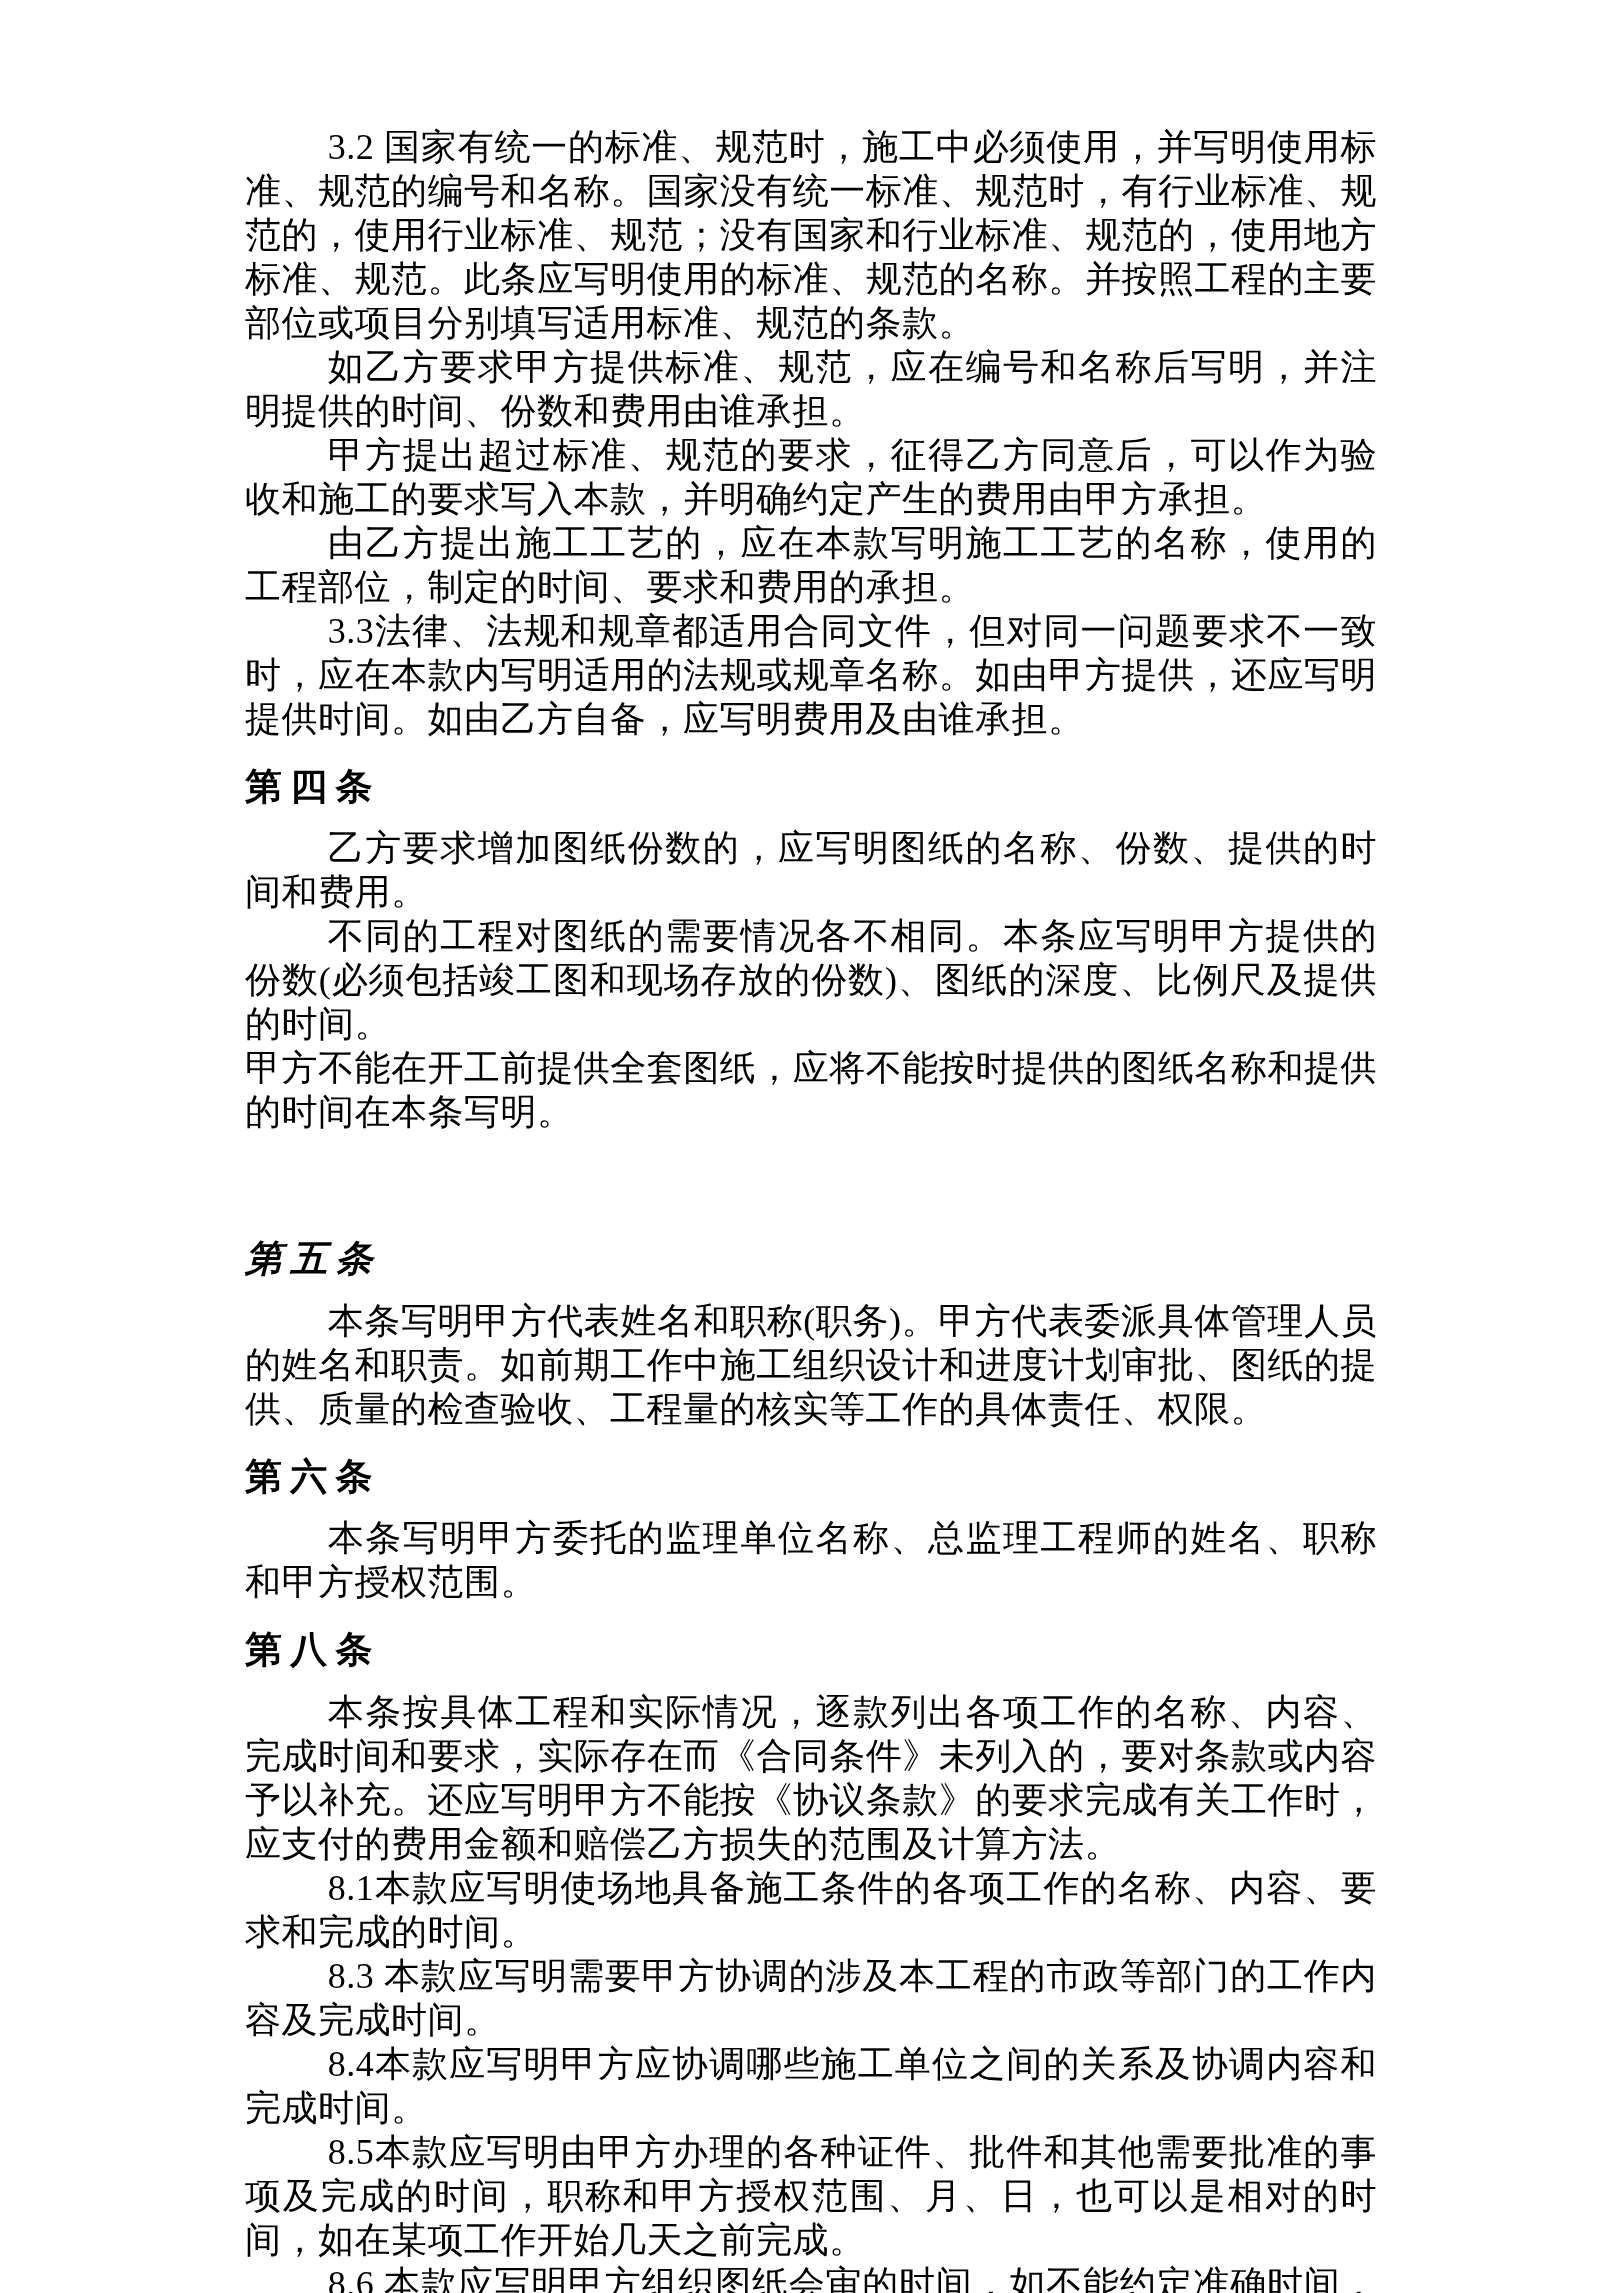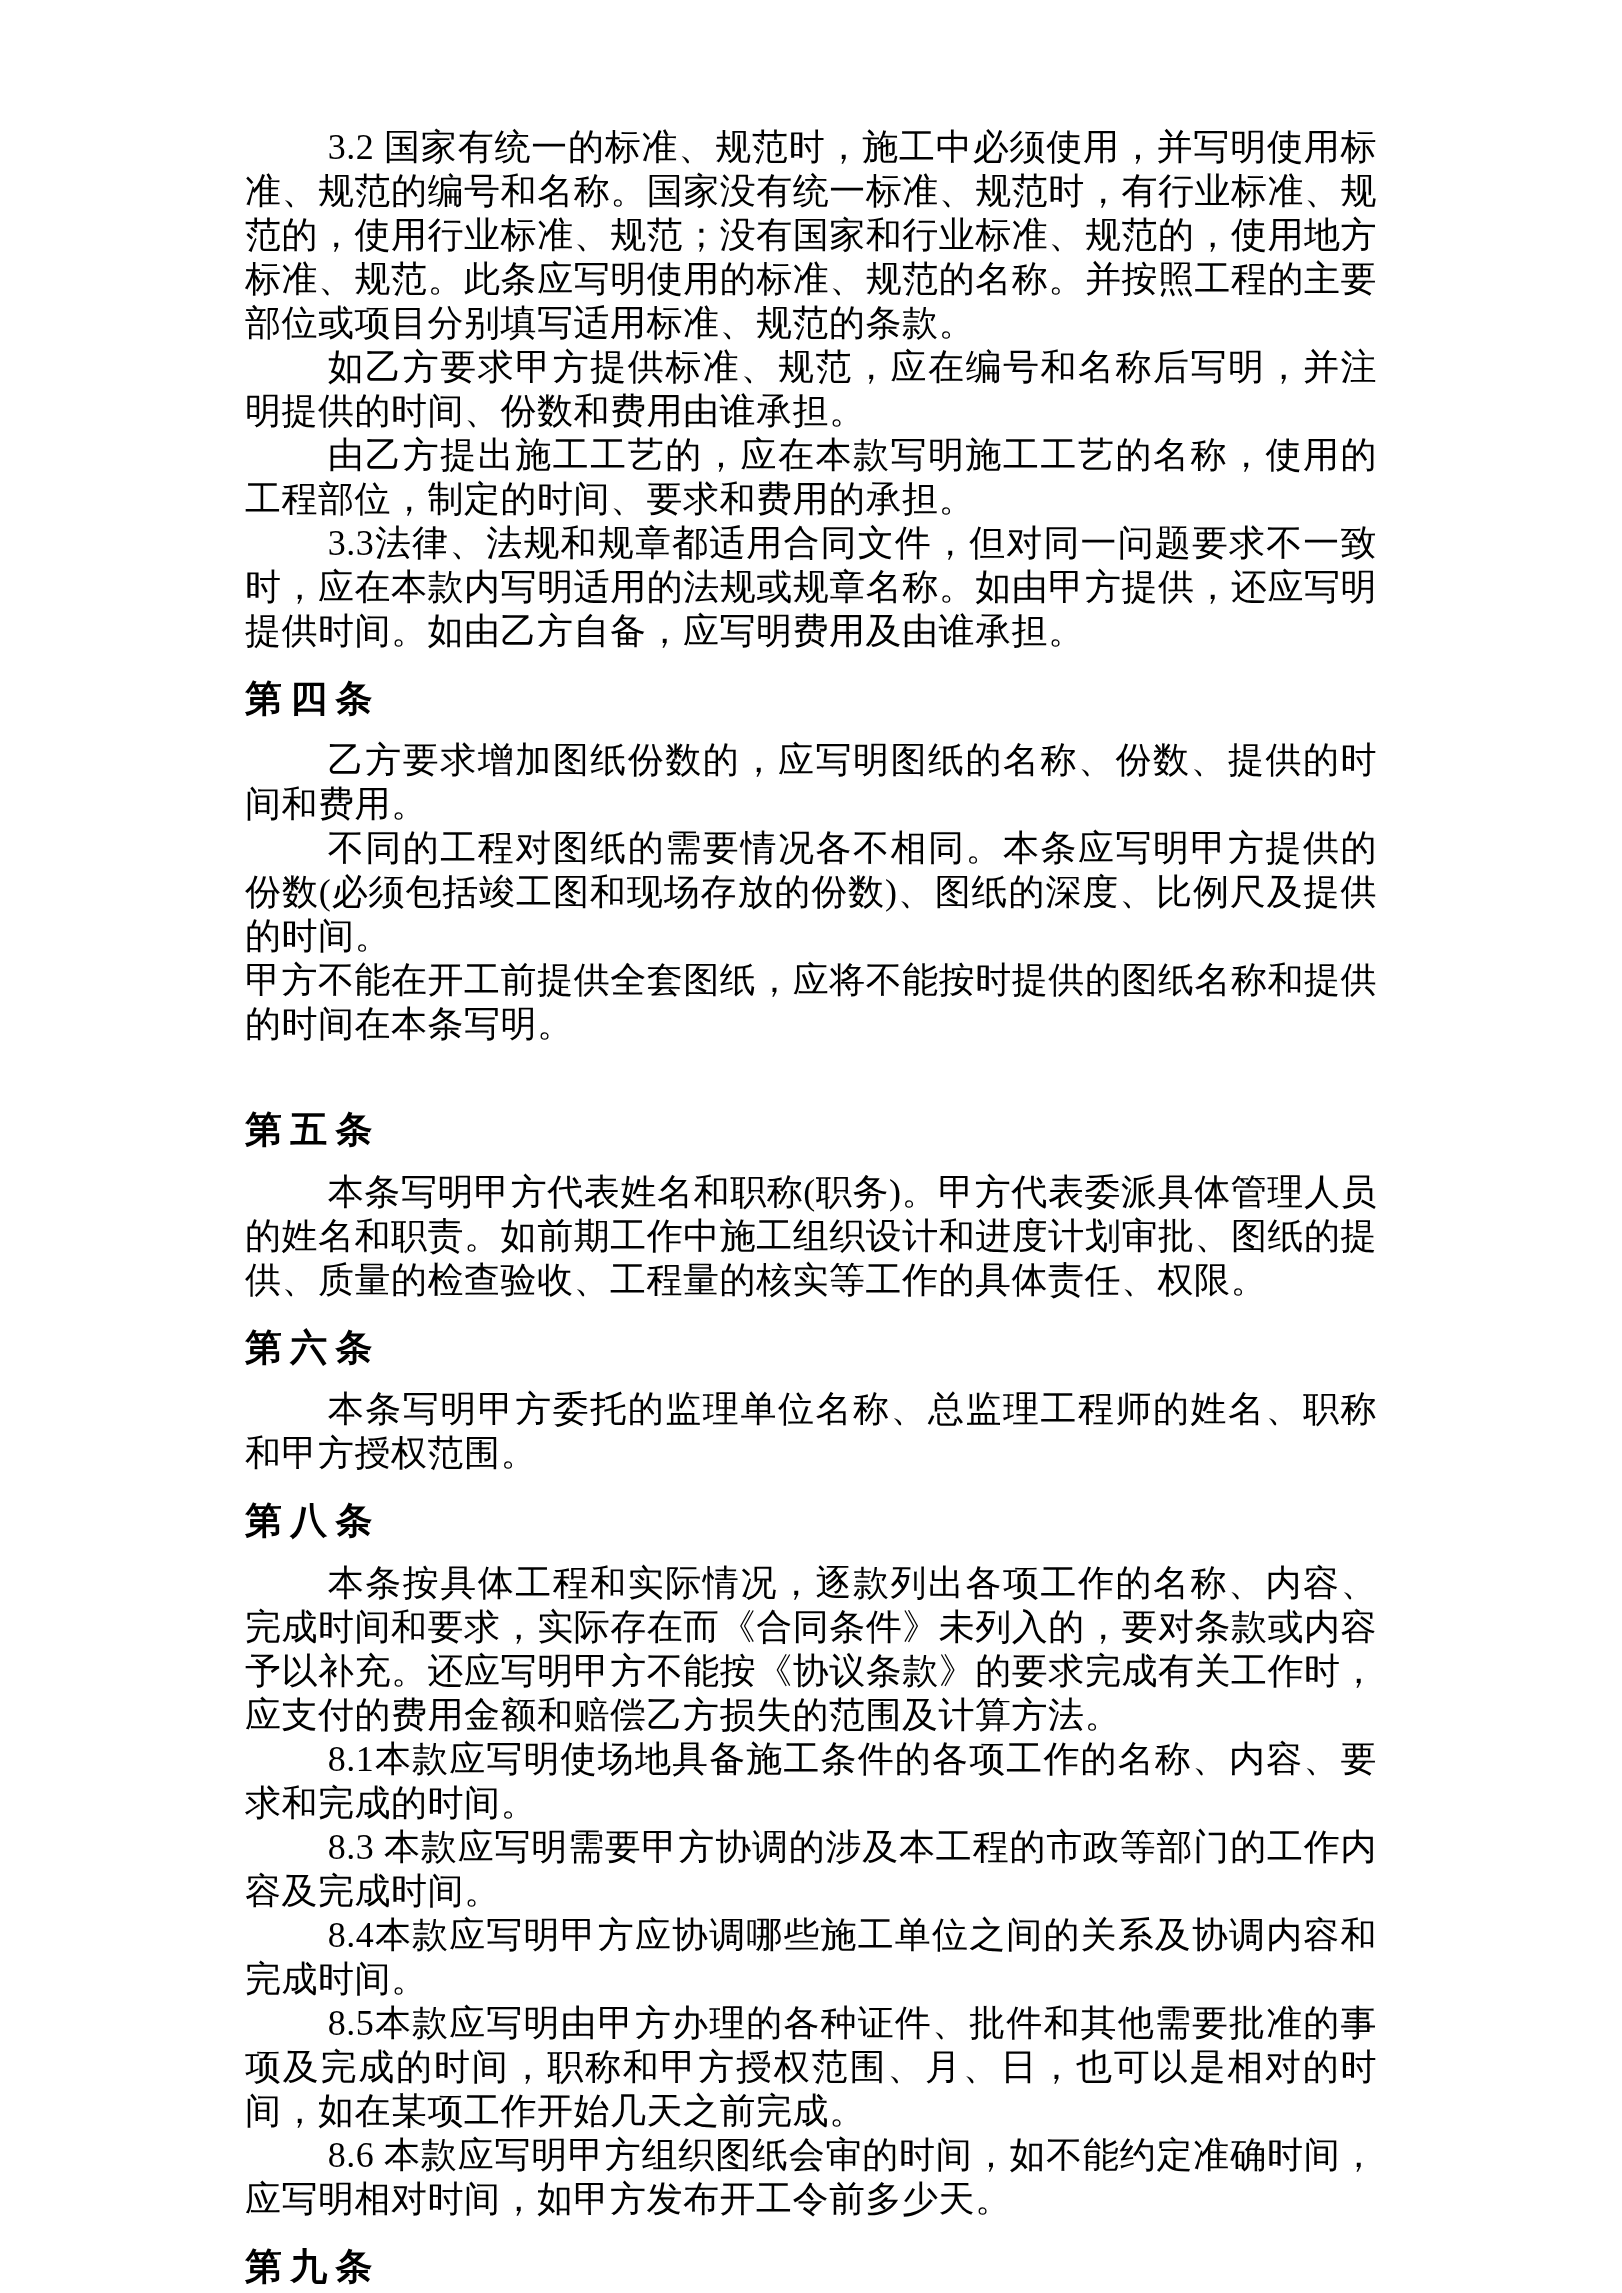--- a/index.html
+++ b/index.html
@@ -33,29 +33,31 @@
     text-indent: 2.3em;
   }
   .heading {
     font-size: 37px;
     line-height: 47px;
     font-weight: bold;
     letter-spacing: 8.2px;
     margin: 22px 0 16.4px 0;
   }
   .heading.space-before {
-    margin-top: 60px;
+    margin-top: 101px;
+    font-style: italic;
   }
 </style>
 </head>
 <body style="background: rgb(255, 255, 255); color: rgb(0, 0, 0);">
 
 <main class="page-content" id="doc-root">
     <p class="para indent">3.2 国家有统一的标准、规范时，施工中必须使用，并写明使用标准、规范的编号和名称。国家没有统一标准、规范时，有行业标准、规范的，使用行业标准、规范；没有国家和行业标准、规范的，使用地方标准、规范。此条应写明使用的标准、规范的名称。并按照工程的主要部位或项目分别填写适用标准、规范的条款。</p>
     <p class="para indent">如乙方要求甲方提供标准、规范，应在编号和名称后写明，并注明提供的时间、份数和费用由谁承担。</p>
+    <p class="para indent">甲方提出超过标准、规范的要求，征得乙方同意后，可以作为验收和施工的要求写入本款，并明确约定产生的费用由甲方承担。</p>
     <p class="para indent">由乙方提出施工工艺的，应在本款写明施工工艺的名称，使用的工程部位，制定的时间、要求和费用的承担。</p>
     <p class="para indent">3.3法律、法规和规章都适用合同文件，但对同一问题要求不一致时，应在本款内写明适用的法规或规章名称。如由甲方提供，还应写明提供时间。如由乙方自备，应写明费用及由谁承担。</p>
     <h2 class="heading">第四条</h2>
     <p class="para indent">乙方要求增加图纸份数的，应写明图纸的名称、份数、提供的时间和费用。</p>
     <p class="para indent">不同的工程对图纸的需要情况各不相同。本条应写明甲方提供的份数(必须包括竣工图和现场存放的份数)、图纸的深度、比例尺及提供的时间。</p>
     <p class="para">甲方不能在开工前提供全套图纸，应将不能按时提供的图纸名称和提供的时间在本条写明。</p>
     <h2 class="heading space-before">第五条</h2>
     <p class="para indent">本条写明甲方代表姓名和职称(职务)。甲方代表委派具体管理人员的姓名和职责。如前期工作中施工组织设计和进度计划审批、图纸的提供、质量的检查验收、工程量的核实等工作的具体责任、权限。</p>
     <h2 class="heading">第六条</h2>
     <p class="para indent">本条写明甲方委托的监理单位名称、总监理工程师的姓名、职称和甲方授权范围。</p>

